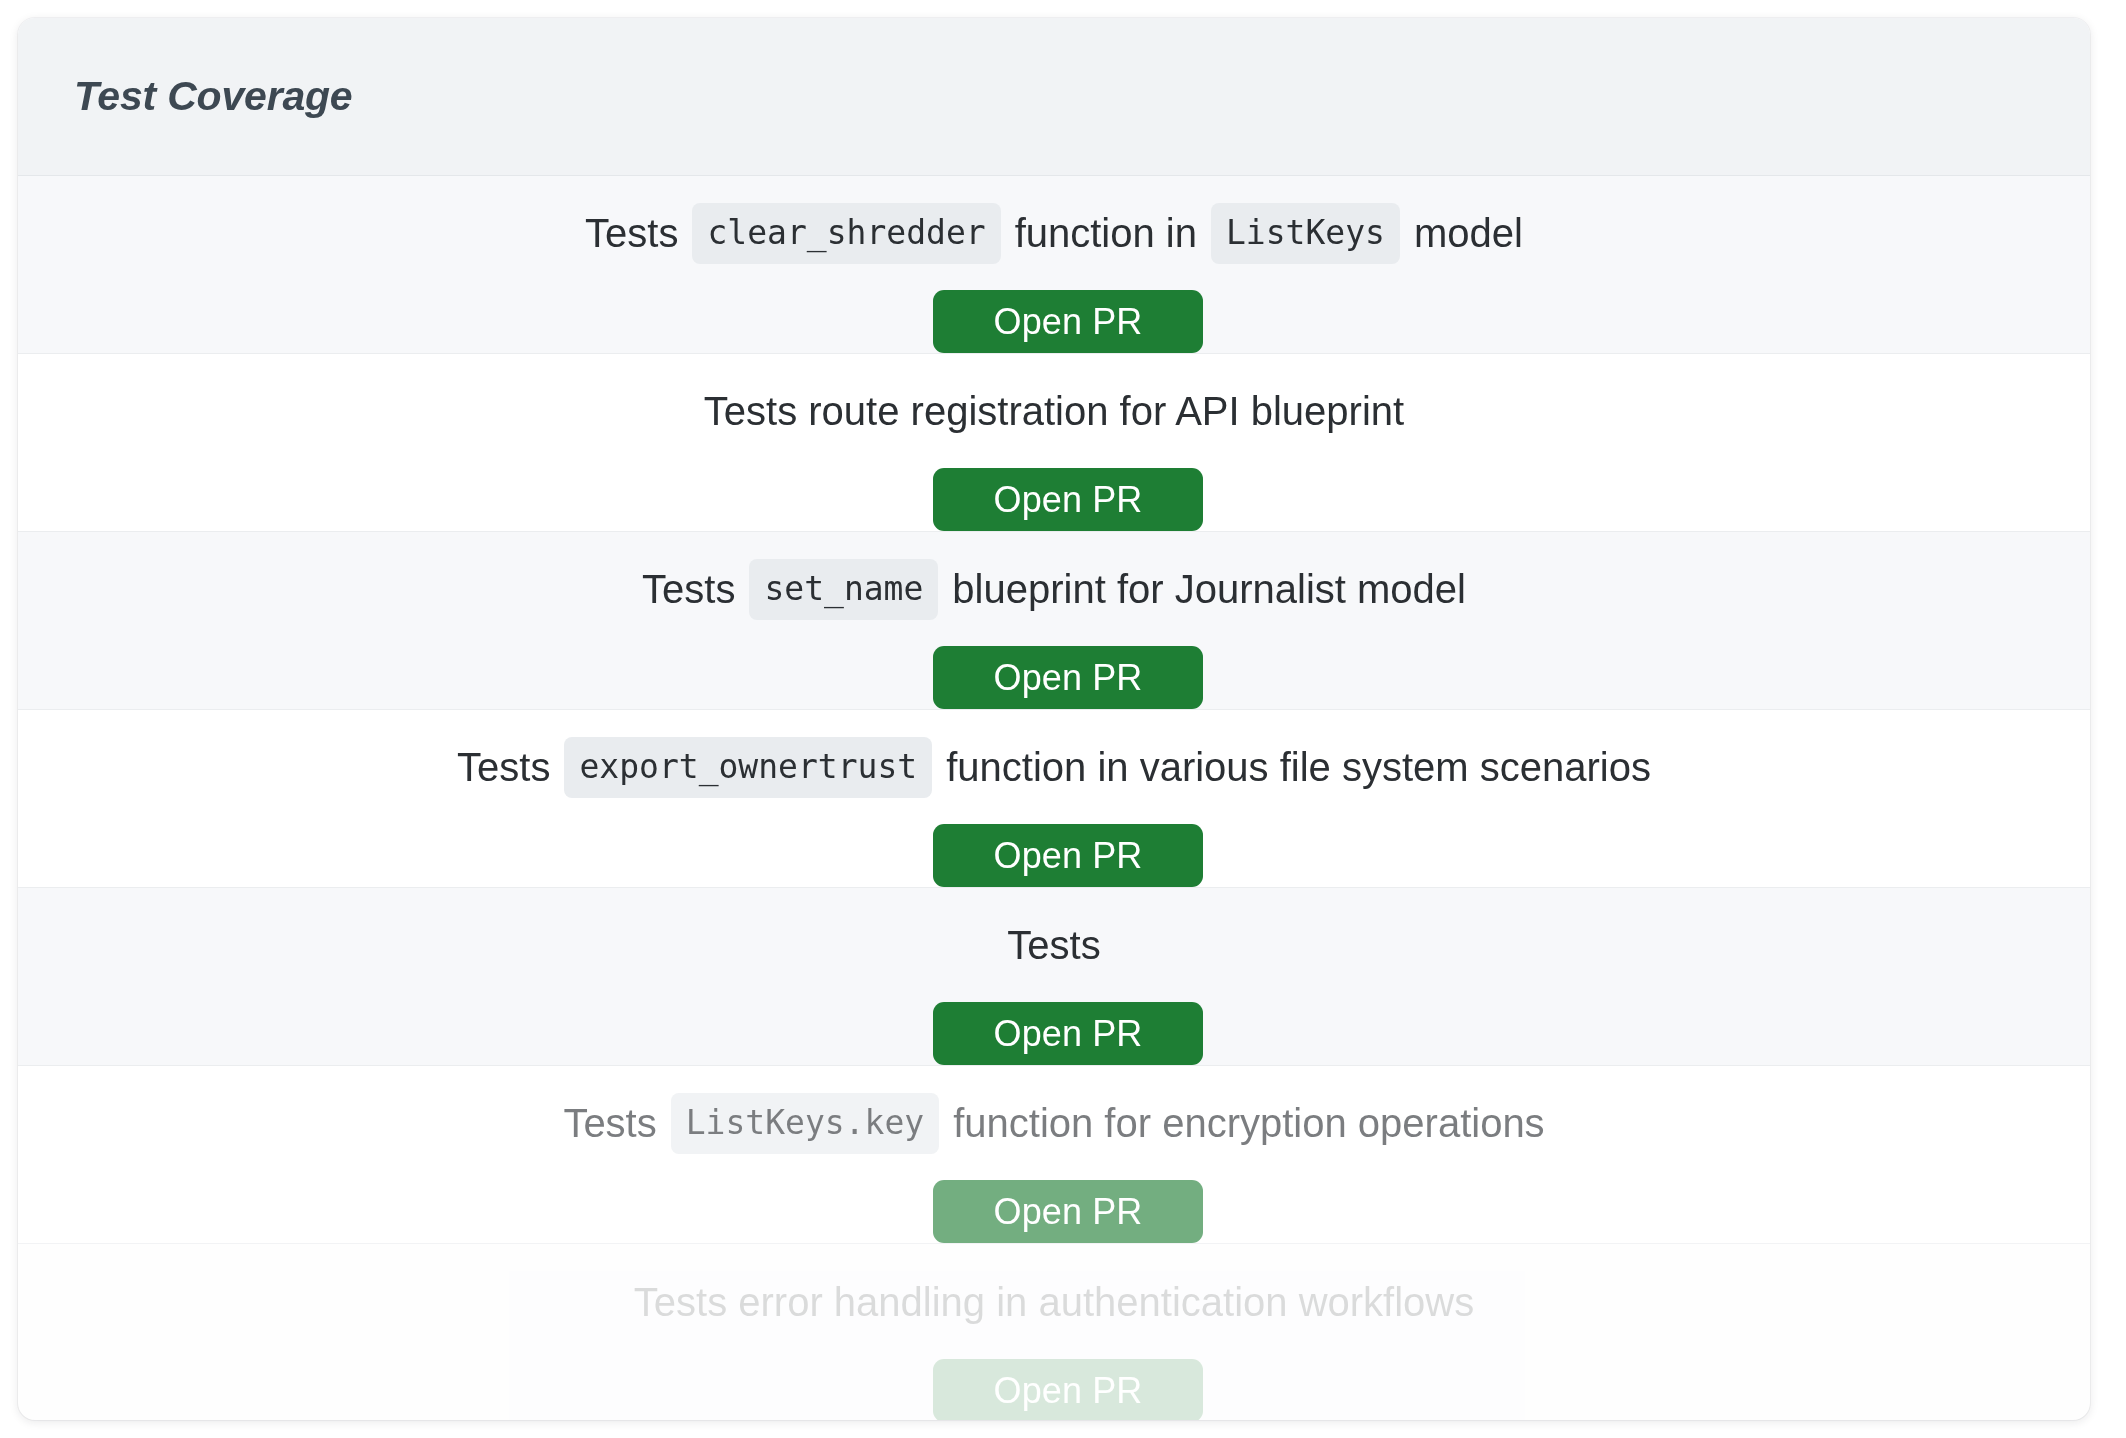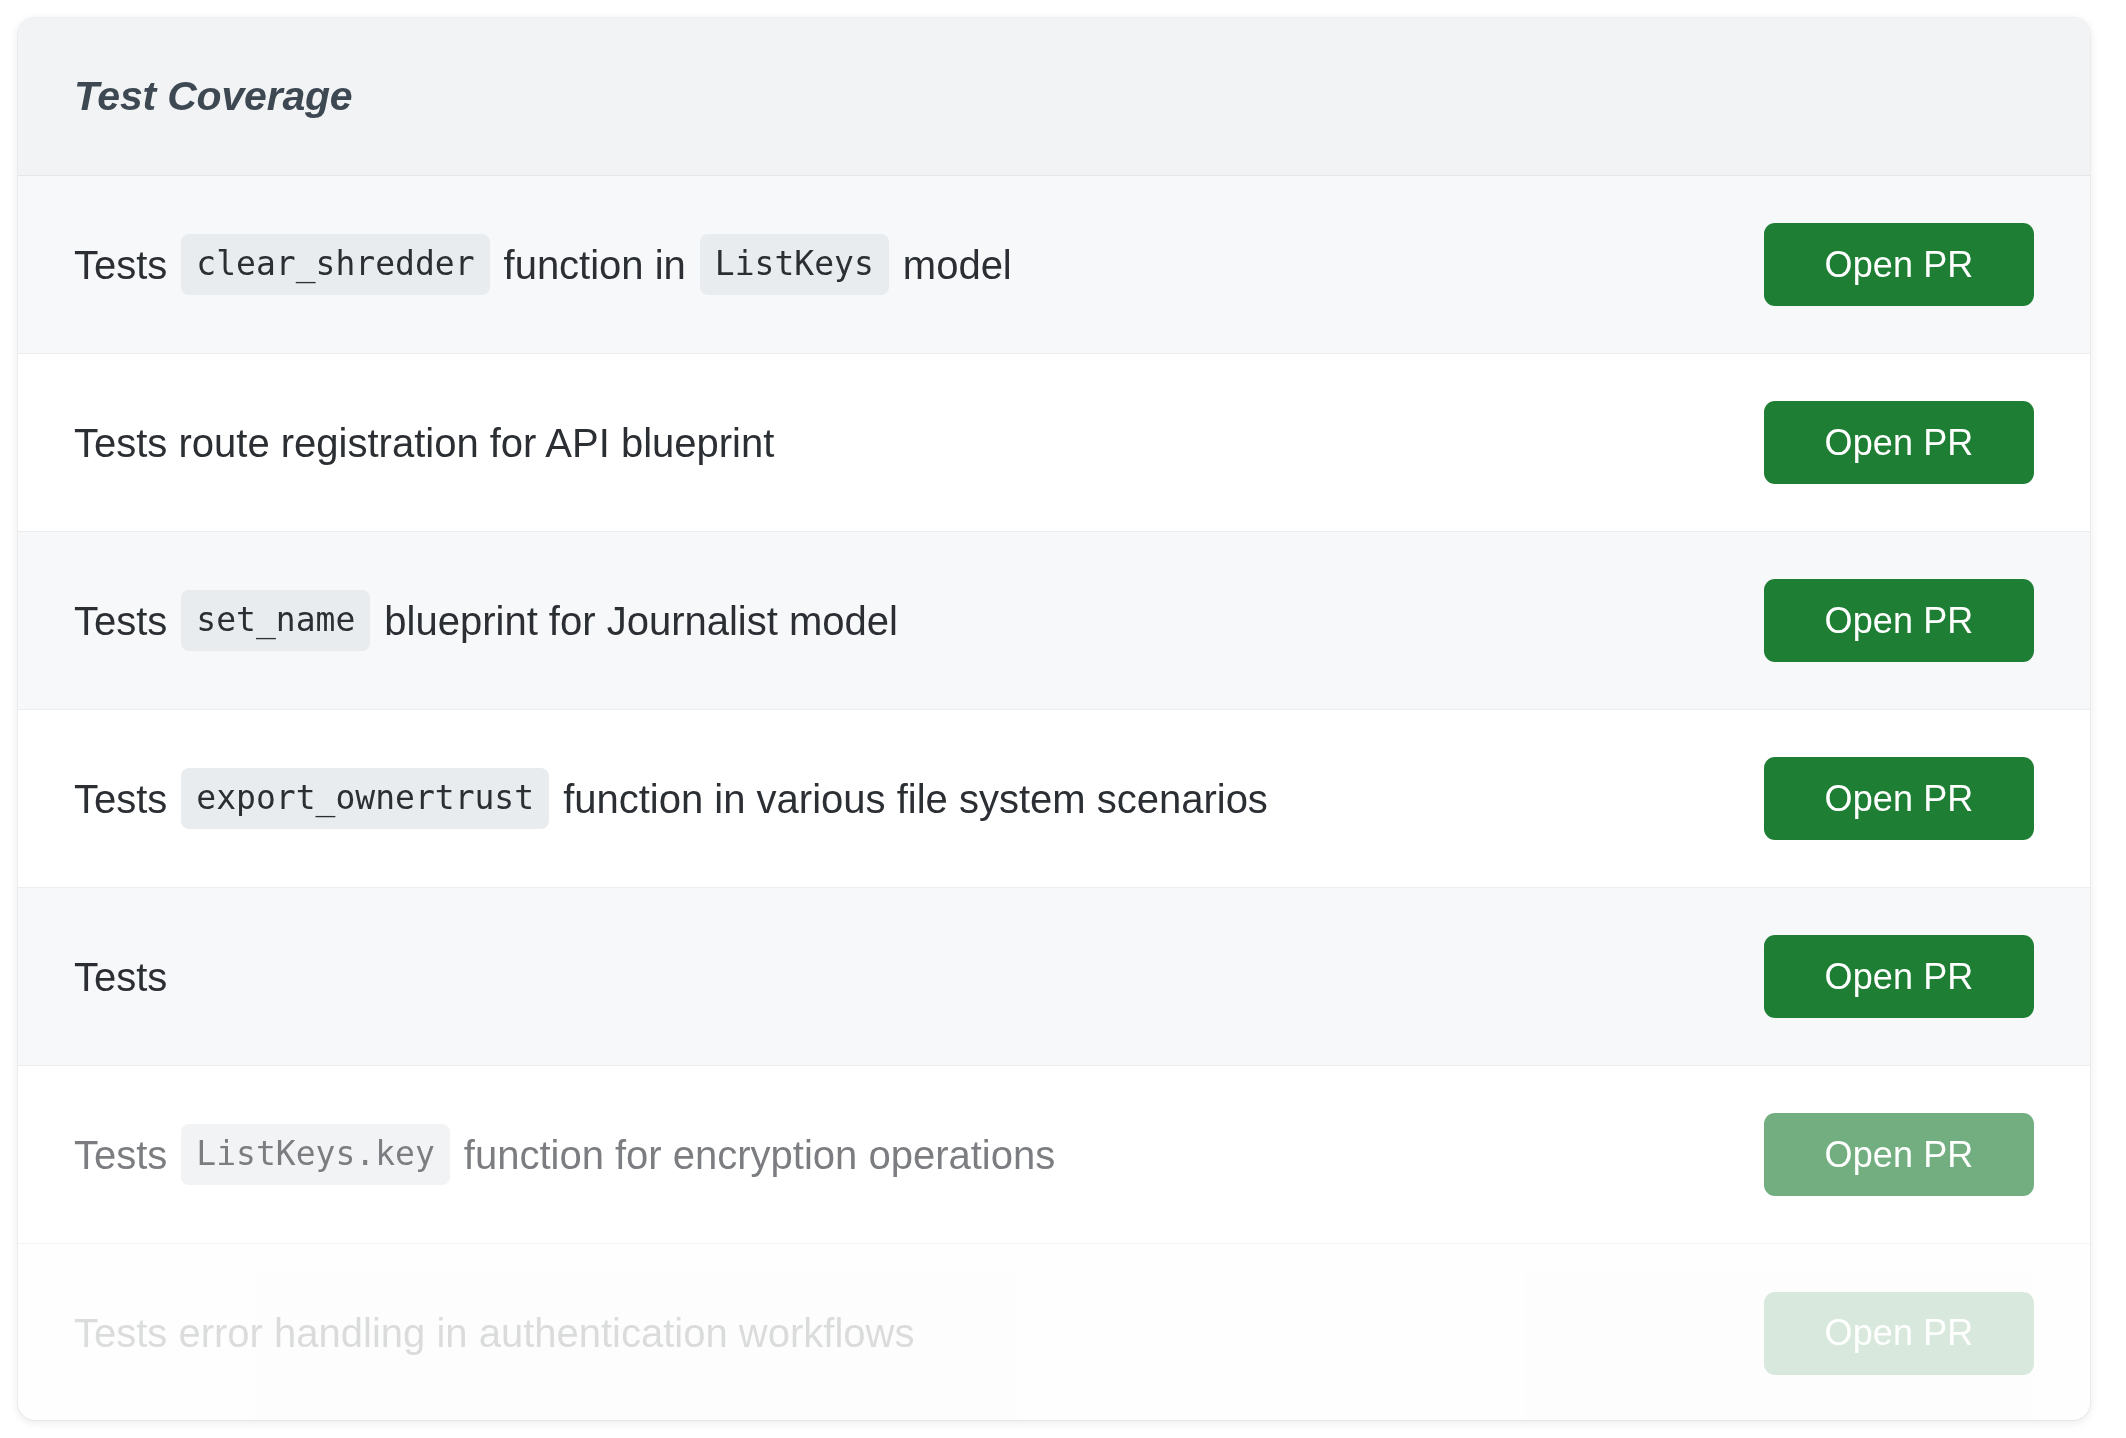--- a/index.html
+++ b/index.html
@@ -60,20 +60,21 @@
   }
   .row {
     position: relative;
     height: 178px;
     box-sizing: border-box;
     display: flex;
     align-items: center;
     padding: 0 56px;
     border-bottom: 1px solid #ebedef;
     background: #ffffff;
+    flex-direction: column;
   }
   .row.stripe {
     background: #f7f8fa;
   }
   .row:last-child {
     border-bottom: none;
   }
 
   .row-desc {
     flex: 1 1 auto;
@@ -107,21 +108,21 @@
   
   .btn-wrap {
     flex: 0 0 auto;
     margin-left: 28px;
   }
   .btn-open-pr {
     display: inline-flex;
     align-items: center;
     justify-content: center;
     width: 270px;
-    height: 83px;
+    height: 63px;
     box-sizing: border-box;
     background: #1e7e34;
     color: #ffffff;
     font-size: 36px;
     font-family: "Liberation Sans", sans-serif;
     border: none;
     border-radius: 11px;
     cursor: pointer;
     padding: 4px;
     letter-spacing: 0.1px;

